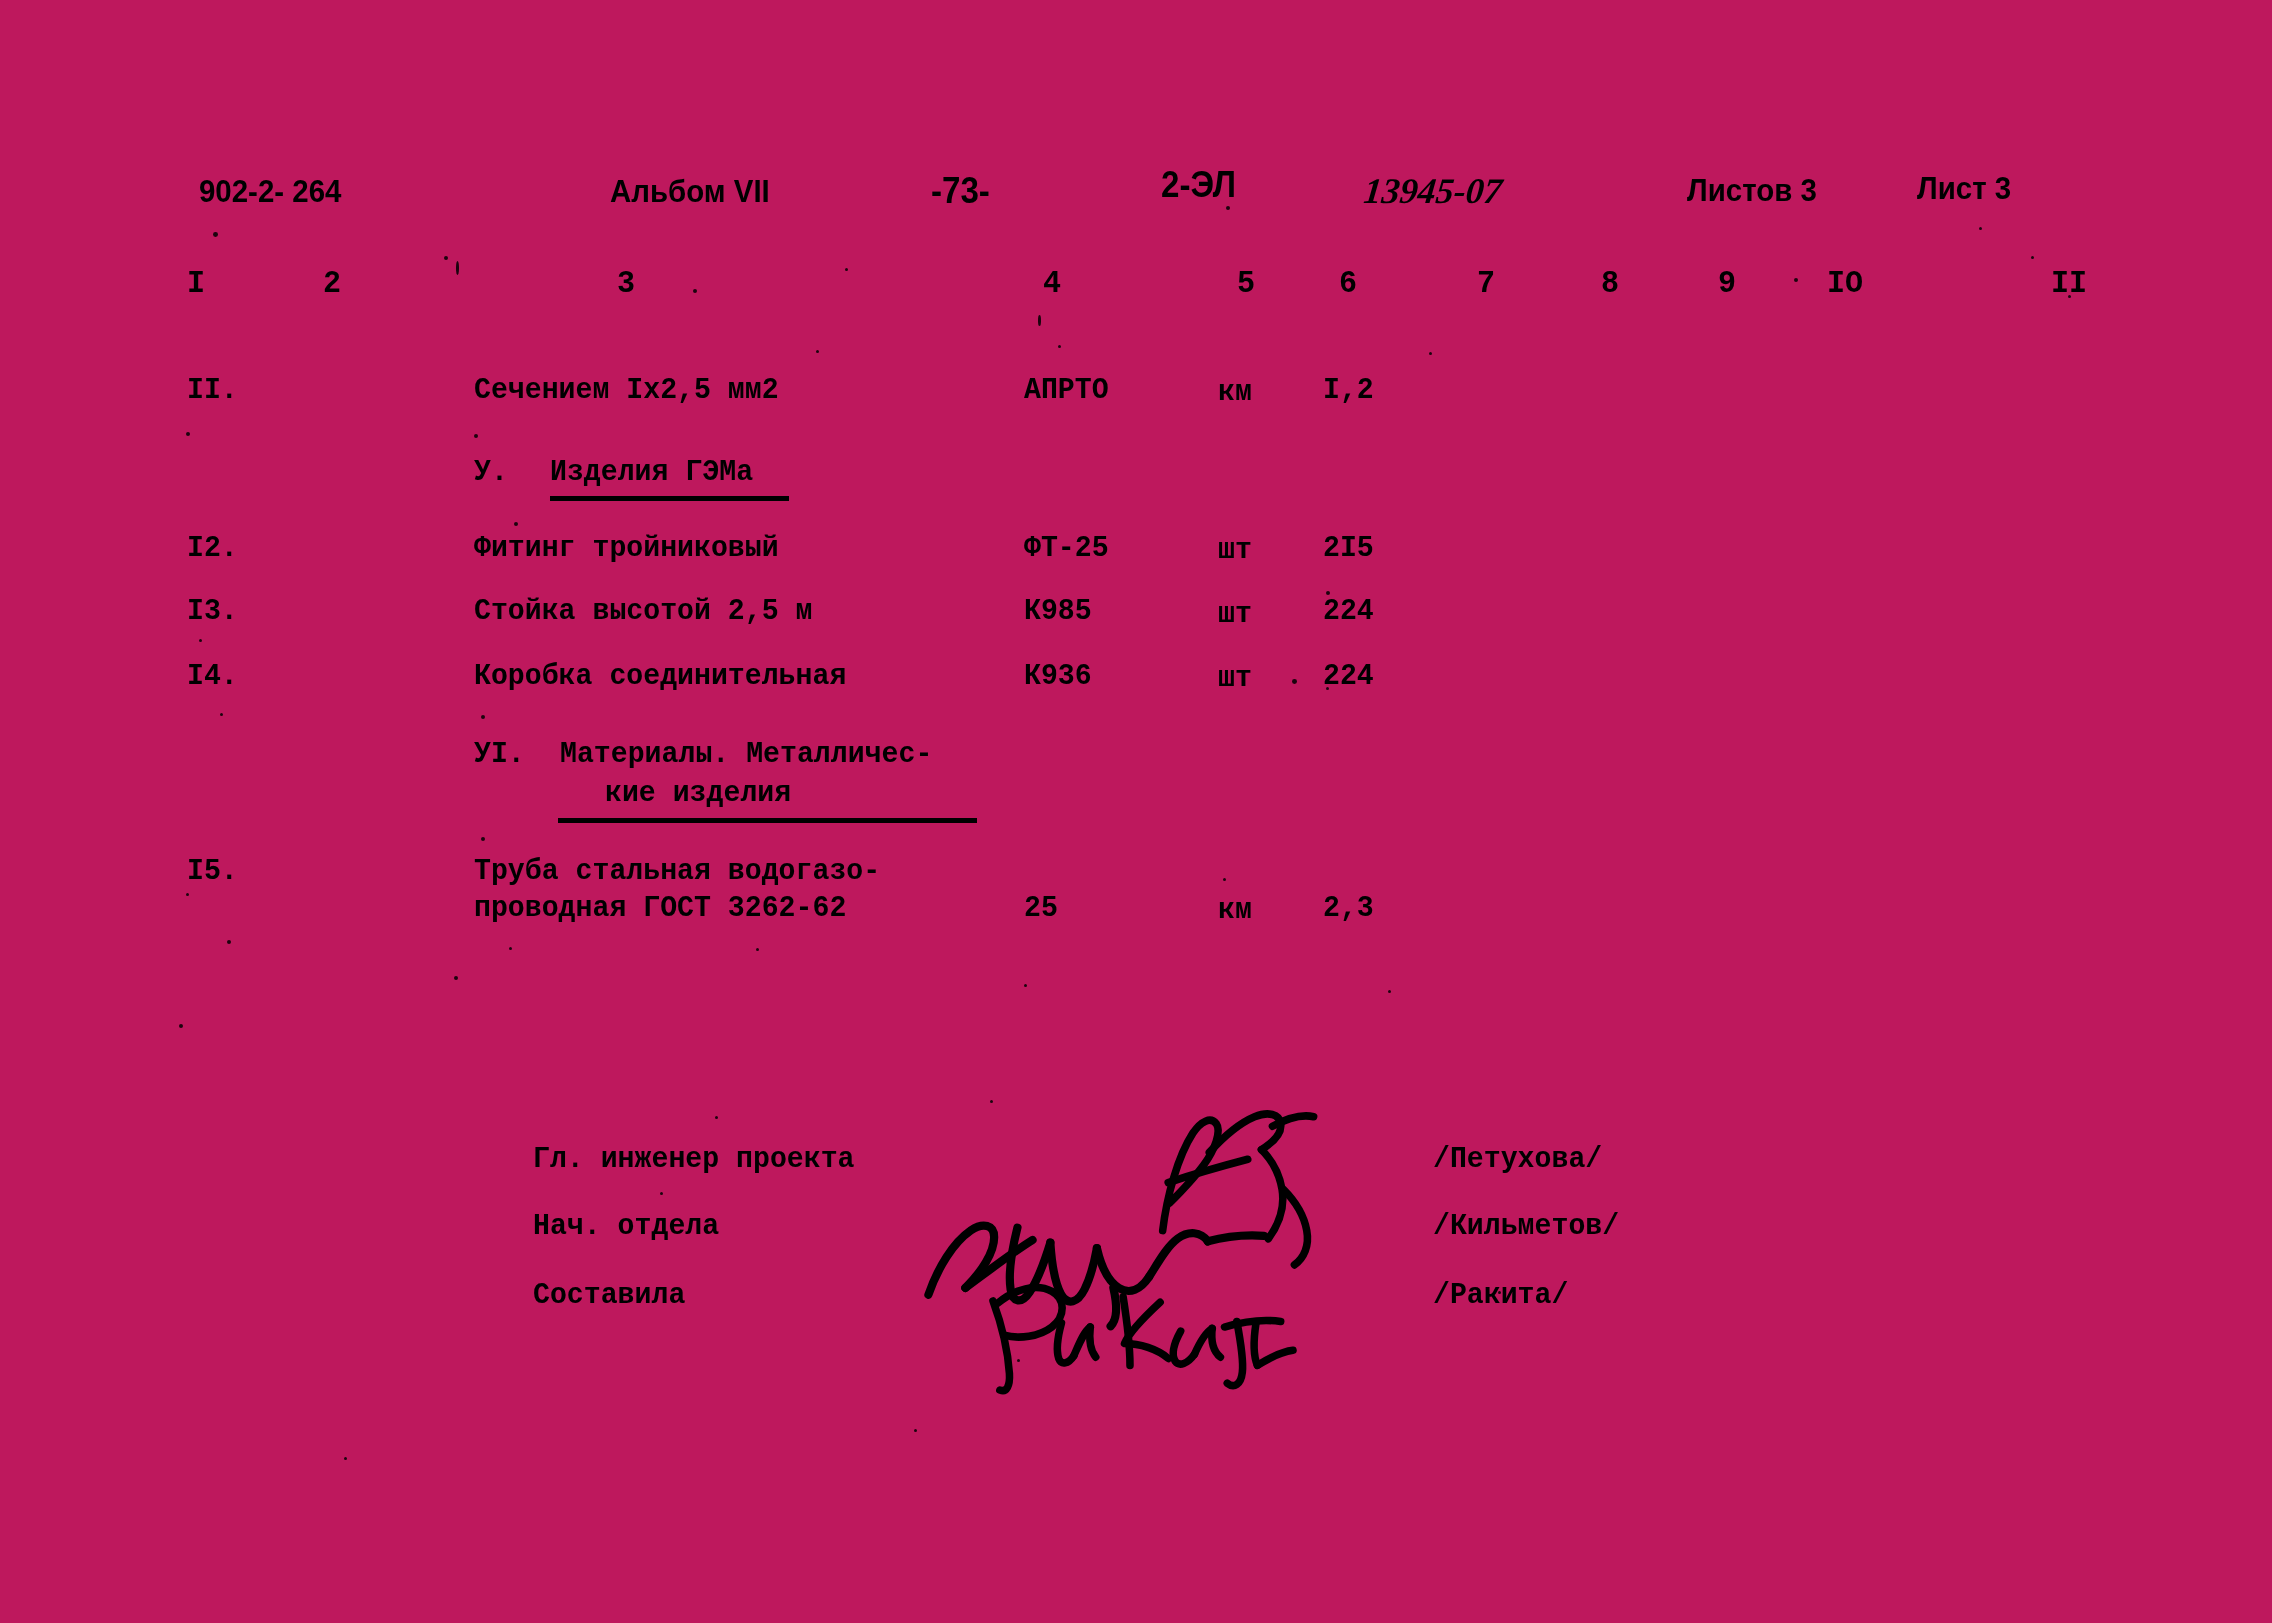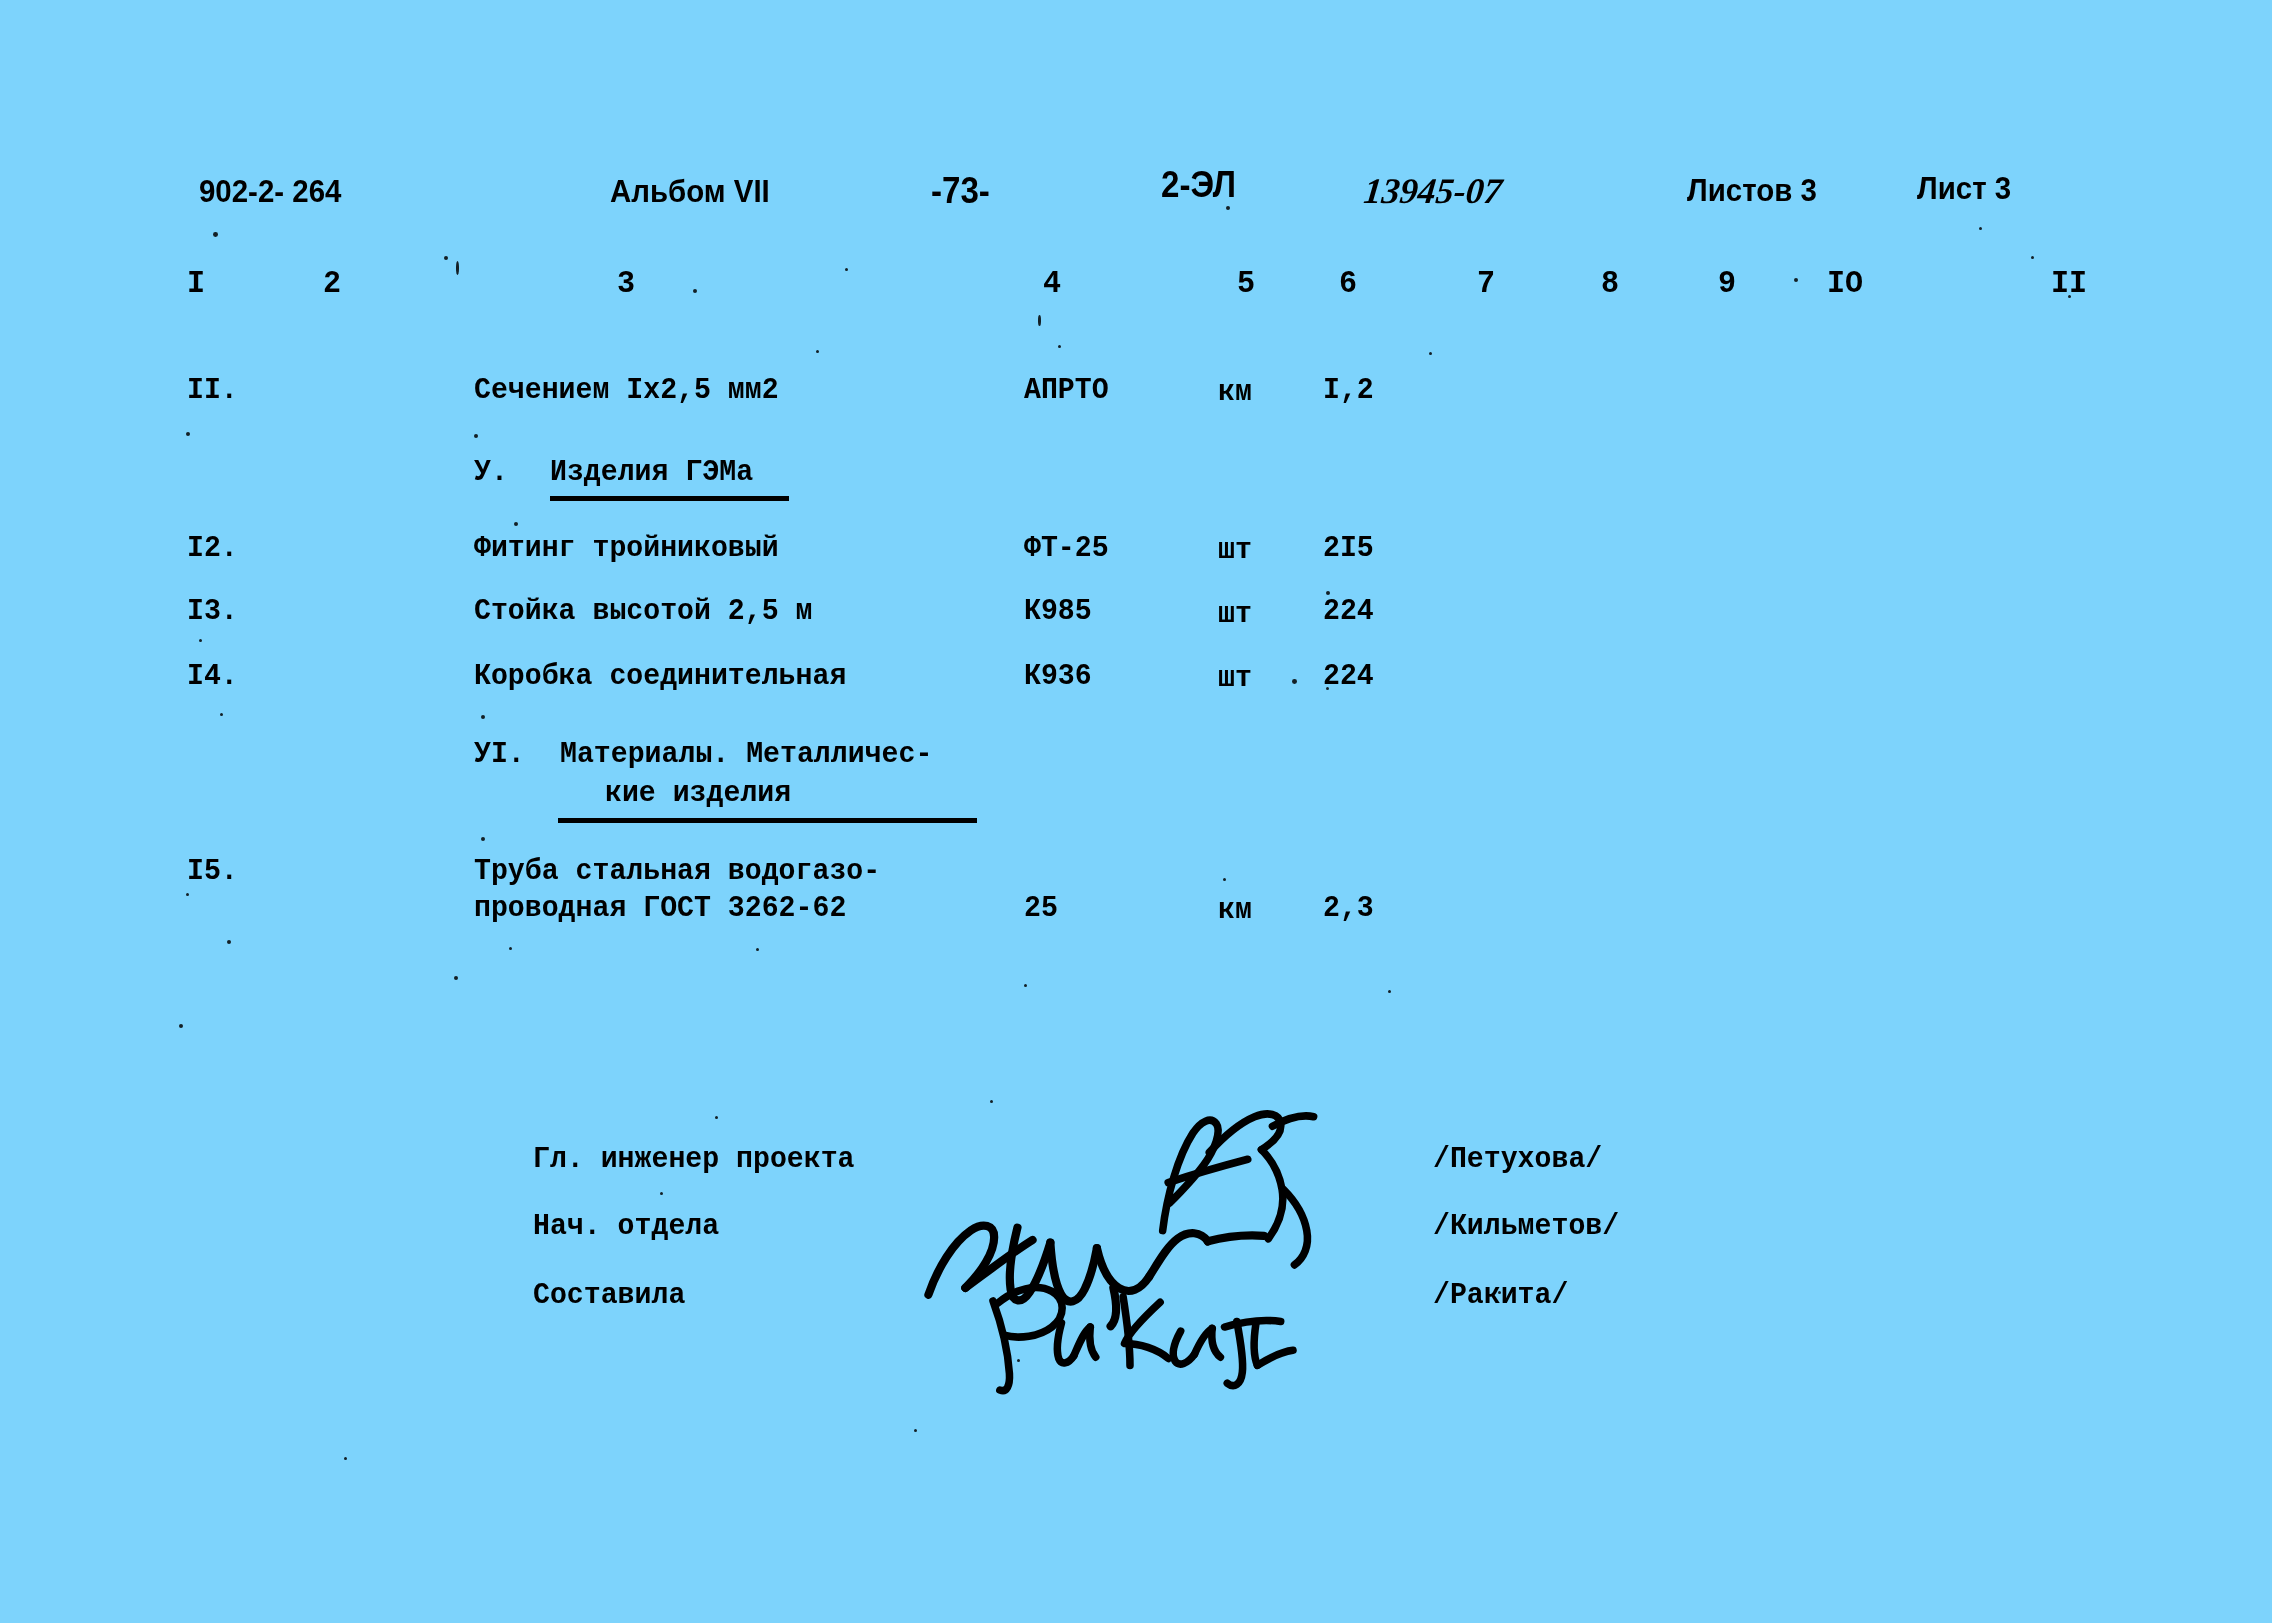--- a/index.html
+++ b/index.html
@@ -4,21 +4,21 @@
 <style>
   html, body {
     margin: 0;
     padding: 0;
     background: #ffffff;
   }
   #page {
     position: relative;
     width: 2273px;
     height: 1623px;
-    background: #7dd3fc;
+    background: #be185d;
     overflow: hidden;
     font-family: "Liberation Mono", "DejaVu Sans Mono", monospace;
     color: #000000;
   }
 
   
   .t {
     position: absolute;
     white-space: pre;
     color: #000;

